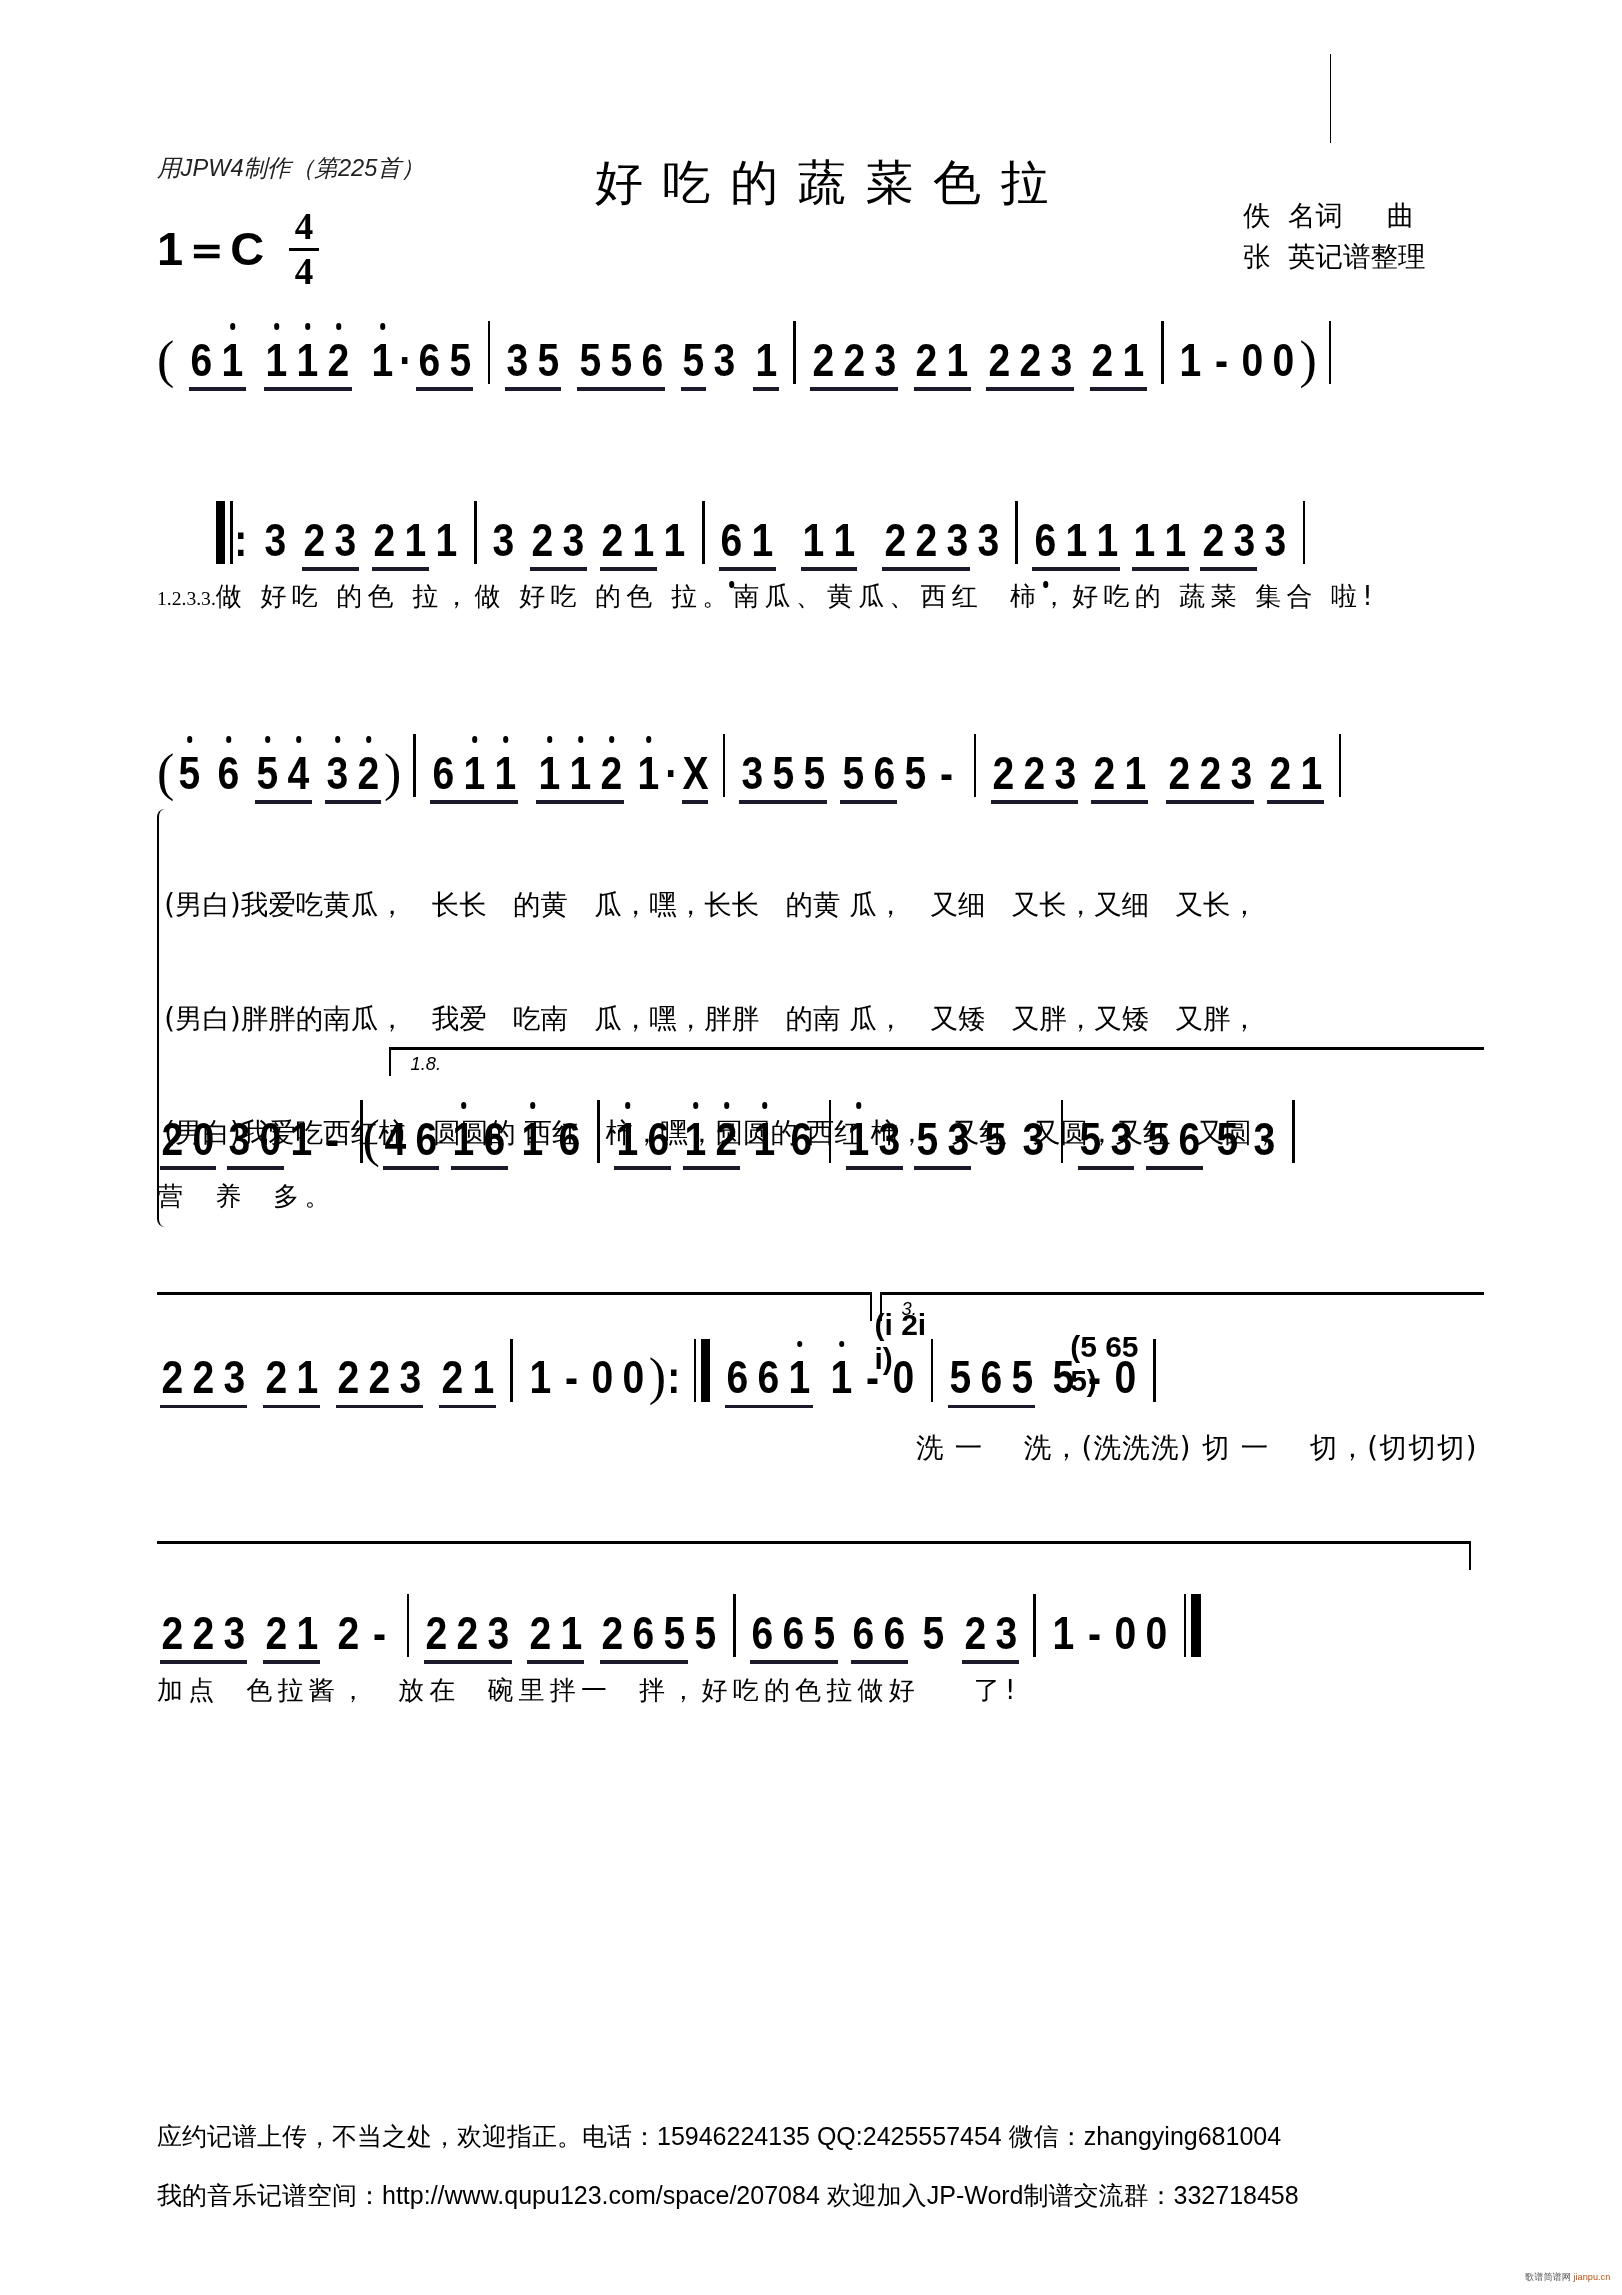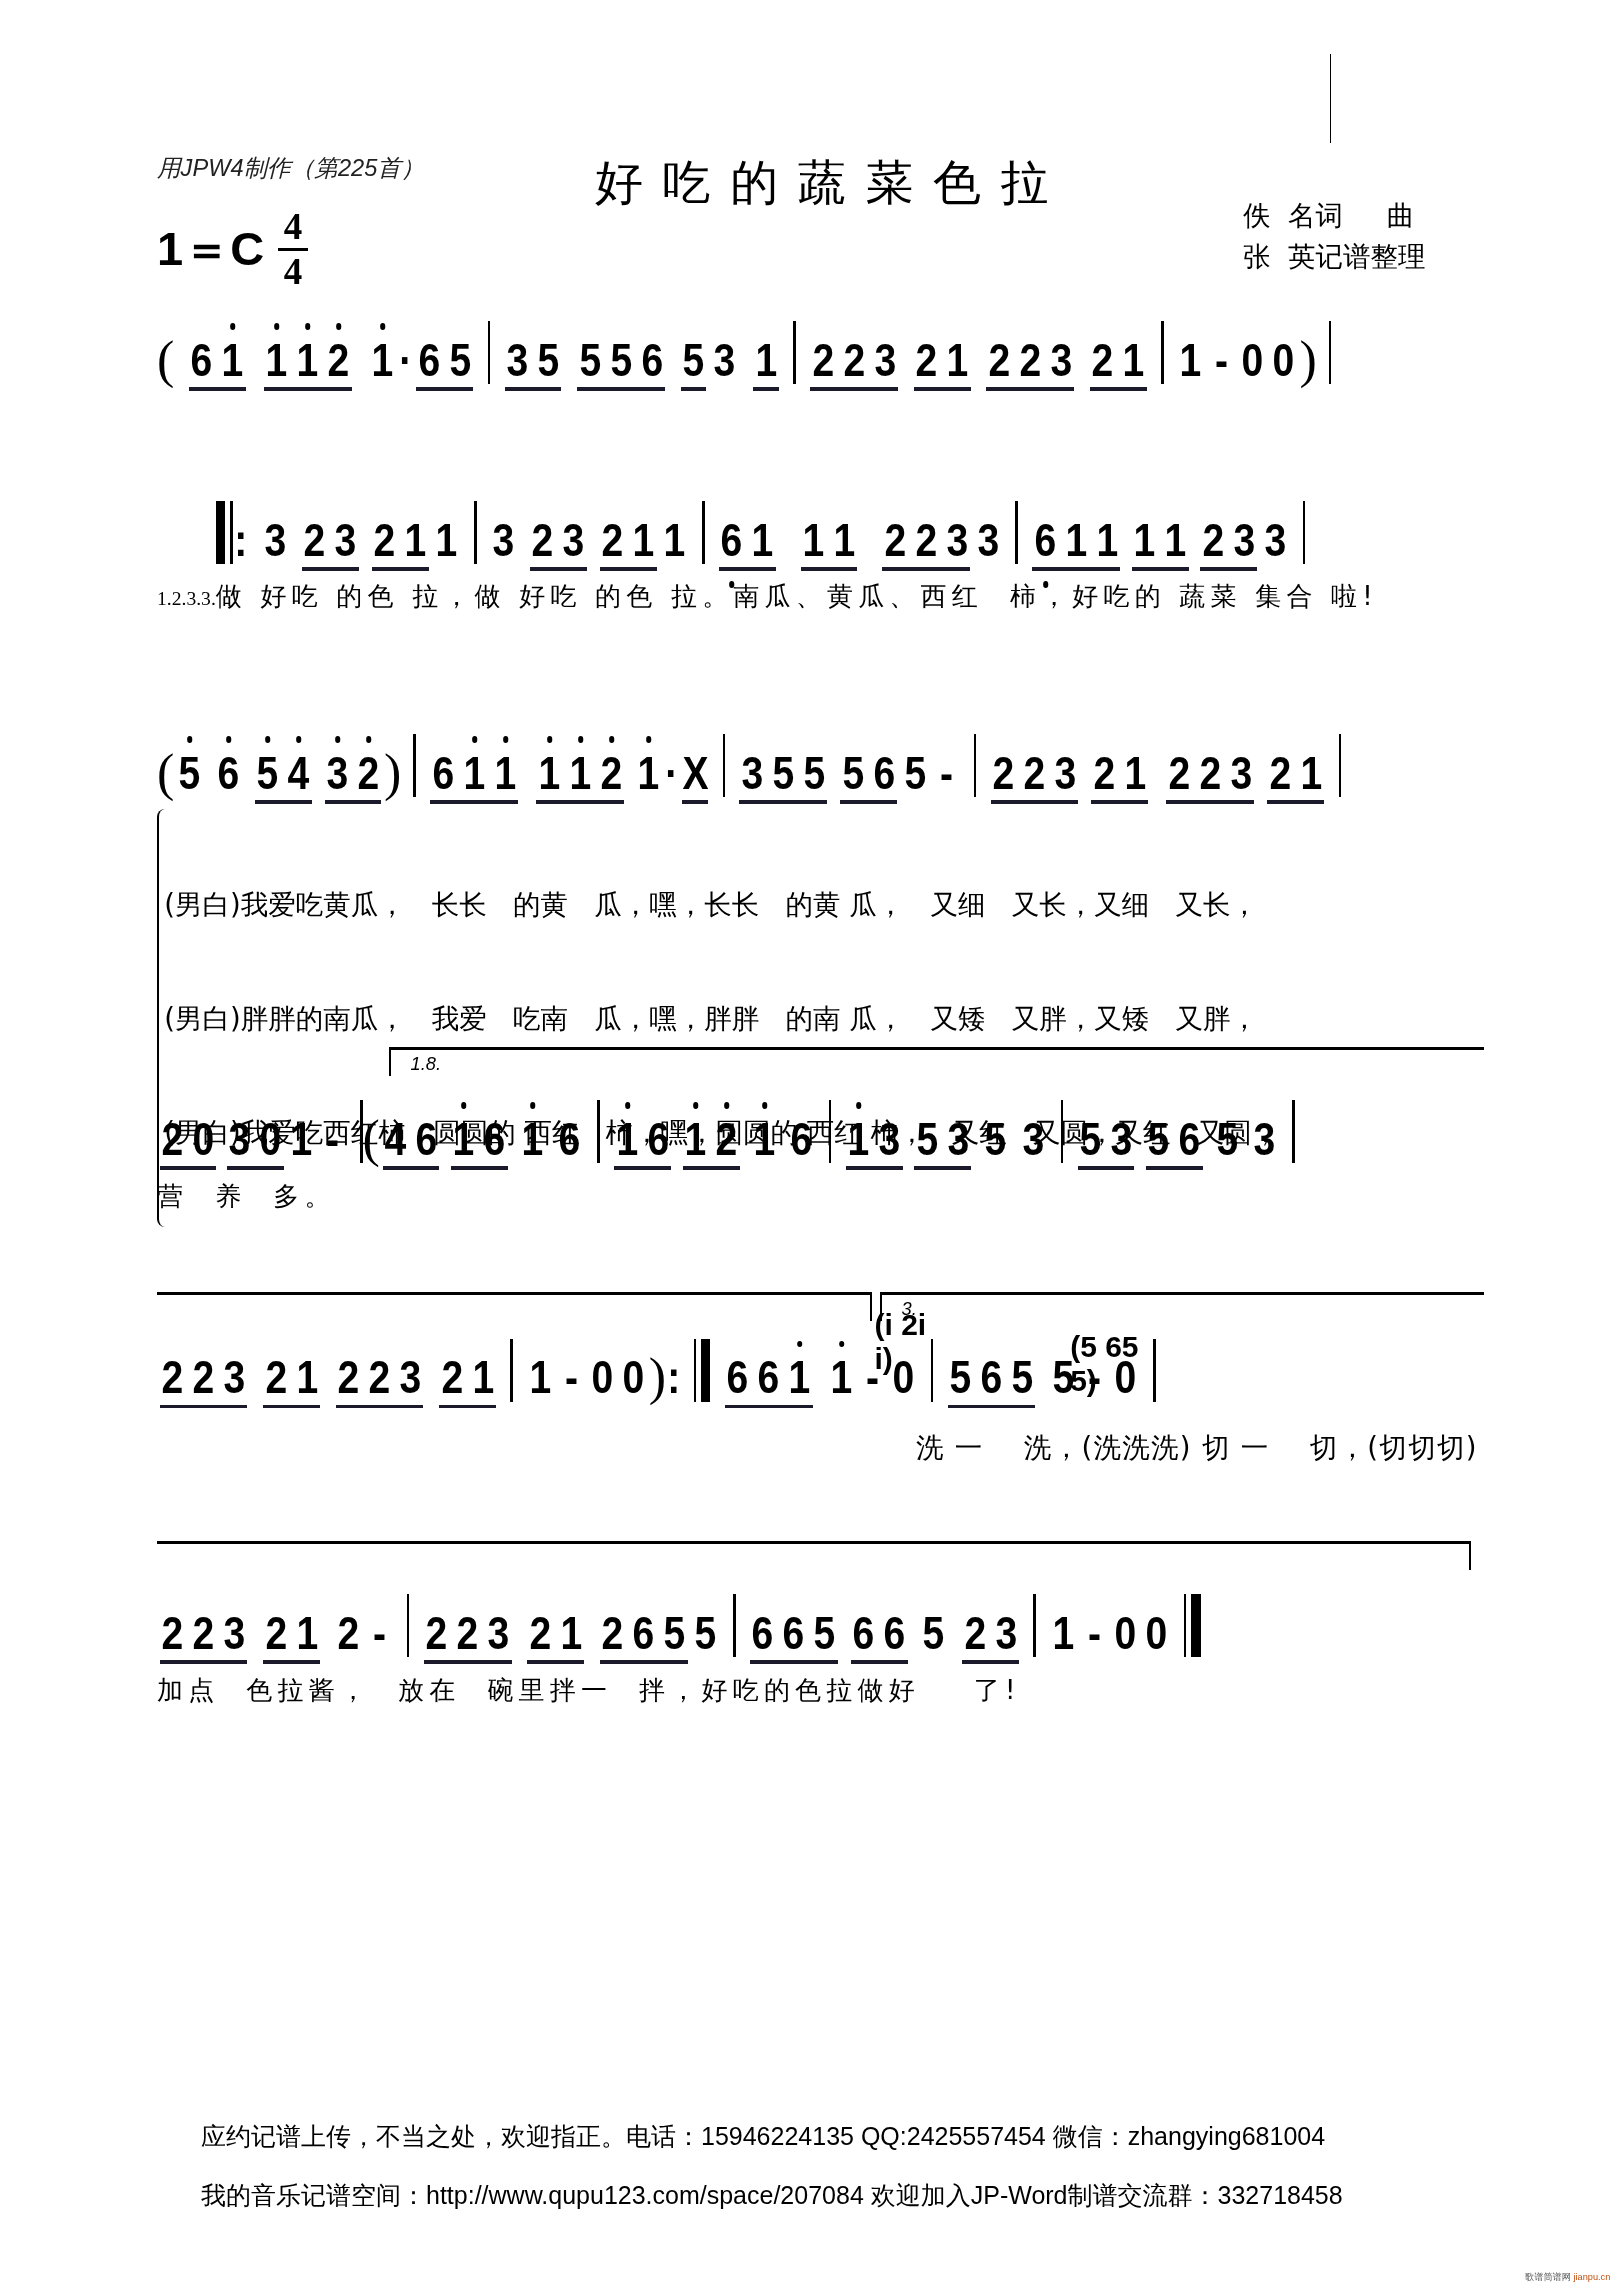--- a/index.html
+++ b/index.html
@@ -1,20 +1,20 @@
 <!DOCTYPE html>
 <html style="font-size:10.5px"><head>
 <meta charset="utf-8">
 <style>
   html,body{margin:0;padding:0;background:#fff;}
   body{width:1623px;height:2295px;position:relative;overflow:hidden;font-family:"Liberation Sans","DejaVu Sans",sans-serif;color:#000;}
   .abs{position:absolute;}
   .credit-top{left:157px;top:152px;font-size:23.6px;font-style:italic;color:#222;}
   .title{left:595px;top:151px;font-size:48px;letter-spacing:19.6px;font-family:"DejaVu Sans",sans-serif;}
-  .key{left:157px;top:208px;font-size:47px;font-weight:bold;display:flex;align-items:center;gap:14px;}
+  .key{left:157px;top:208px;font-size:47px;font-weight:bold;display:flex;align-items:center;gap:25px;}
   .timesig{display:inline-flex;flex-direction:column;align-items:center;font-size:37px;line-height:37px;font-family:"Liberation Serif",serif;font-weight:bold;}
   .timesig .bar{width:30px;height:3.3px;background:#000;margin:2.6px 0;}
   .authors{left:1243px;top:195px;font-size:27.5px;line-height:41px;font-family:"DejaVu Serif",serif;white-space:pre;}
   .topline{left:1330px;top:54px;width:1.3px;height:89px;background:#000;}
 
   .row{position:absolute;left:157px;width:1328px;}
   .notes{display:flex;align-items:flex-end;height:98px;position:relative;}
   .m{display:flex;align-items:flex-end;padding:0 11.8px;position:relative;height:98px;}
   .bar-line{width:2.6px;height:63px;background:#000;align-self:center;margin-top:19.6px;}
   .bar-double{display:flex;gap:5.2px;align-self:center;margin-top:19.6px;}
@@ -23,21 +23,21 @@
   .n{font-size:46px;font-weight:bold;width:31px;text-align:center;position:relative;line-height:52px;font-family:"Liberation Sans",sans-serif;transform:scaleX(0.85);}
   .n .hi{position:absolute;top:-10.5px;left:50%;width:6.5px;height:6.5px;border-radius:50%;background:#000;transform:translateX(-50%);}
   .n .lo{position:absolute;bottom:-22px;left:50%;width:6.5px;height:6.5px;border-radius:50%;background:#000;transform:translateX(-50%);}
   .grp{display:flex;position:relative;padding-bottom:6.5px;}
   .grp.ul1::after{content:"";position:absolute;left:2.6px;right:2.6px;bottom:1.3px;height:3.3px;background:#1a1a2a;}
   .paren{font-size:52px;font-weight:normal;line-height:52px;padding-bottom:6.5px;font-family:"Liberation Serif",serif;}
   .lyric{font-size:26px;font-family:"DejaVu Sans",sans-serif;letter-spacing:5.2px;white-space:pre;}
   .lyrics-block{font-size:27.5px;line-height:38px;font-family:"DejaVu Sans",sans-serif;white-space:pre;}
   .volta{position:absolute;border-top:3.3px solid #000;border-left:2px solid #000;height:26px;}
   .volta span{font-size:18.3px;font-style:italic;margin-left:19.6px;display:inline-block;margin-top:2.6px;}
-  .footer{left:157px;font-size:25px;font-family:"Liberation Sans",sans-serif;margin-left:44px;}
+  .footer{left:157px;font-size:25px;font-family:"Liberation Sans",sans-serif;}
   .watermark{left:1525px;top:2271px;font-size:9.2px;color:#555;}
   .watermark b{color:#c05010;font-weight:normal;}
 </style>
 </head>
 <body>
 
 <div class="abs topline"></div>
 <div class="abs credit-top">用JPW4制作（第225首）</div>
 <div class="abs title">好吃的蔬菜色拉</div>
 <div class="abs key">

